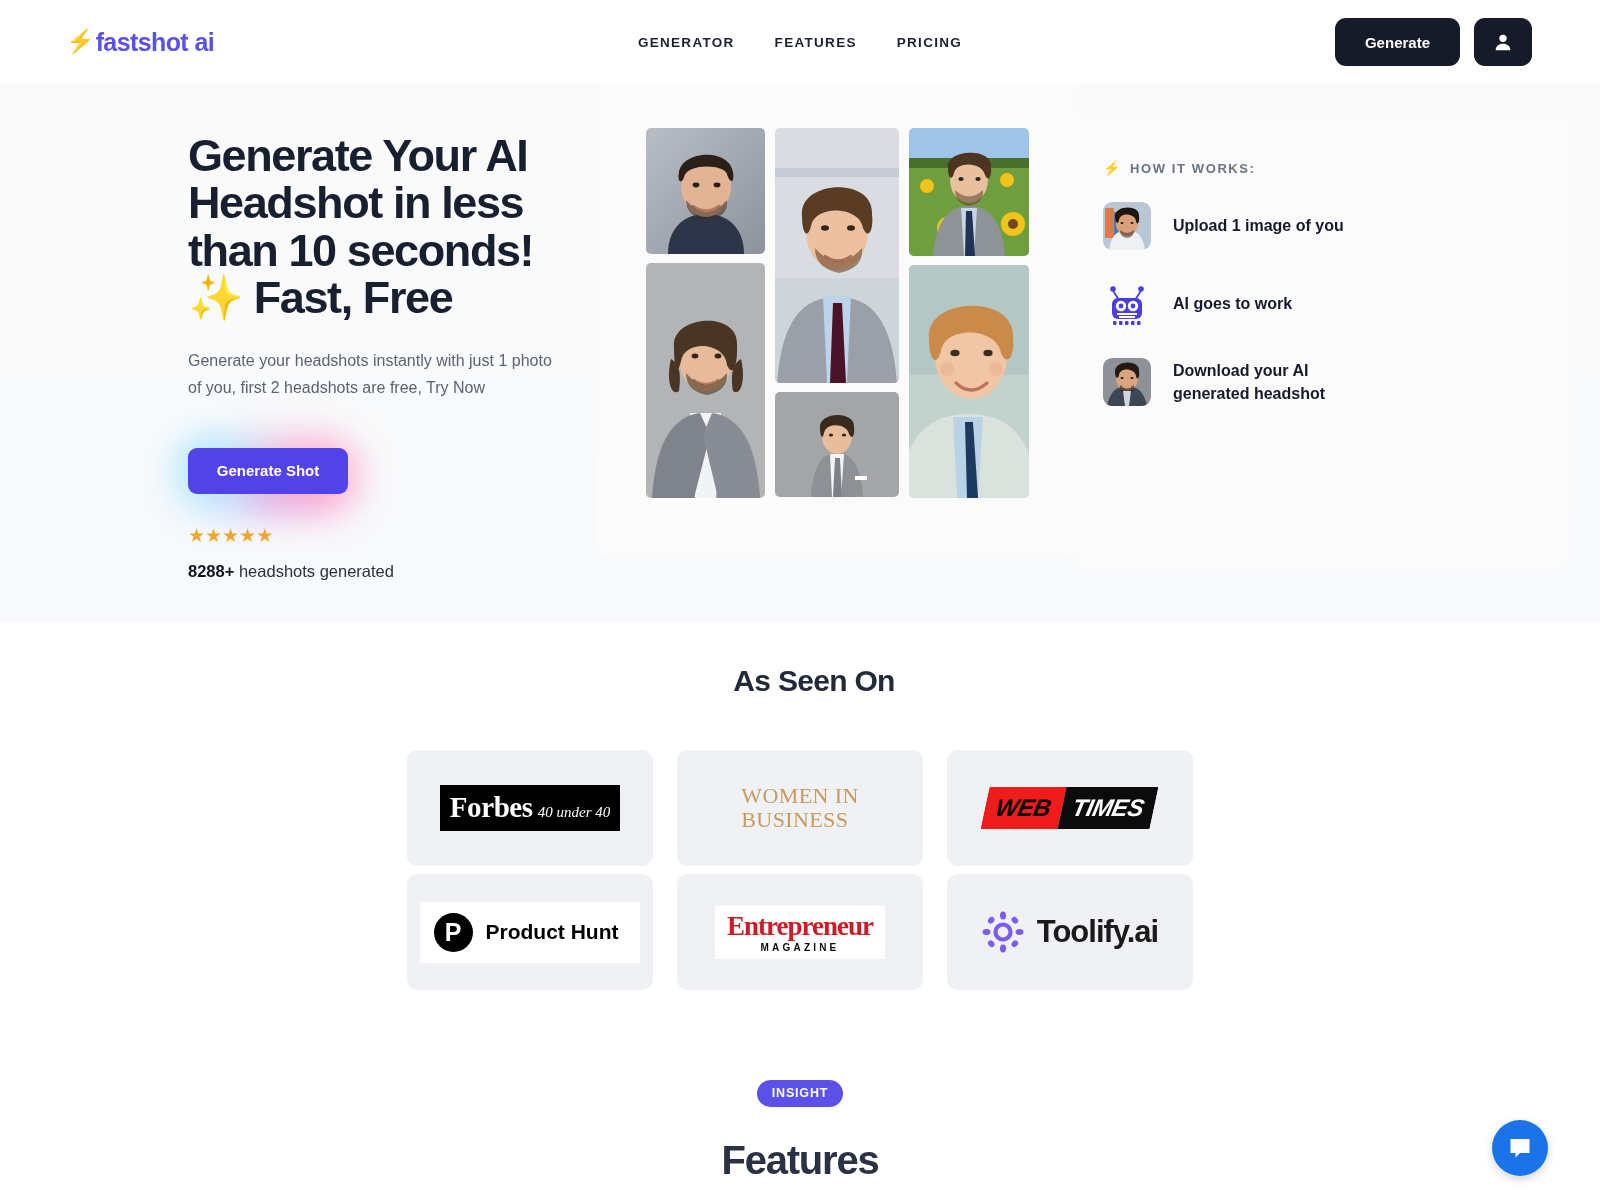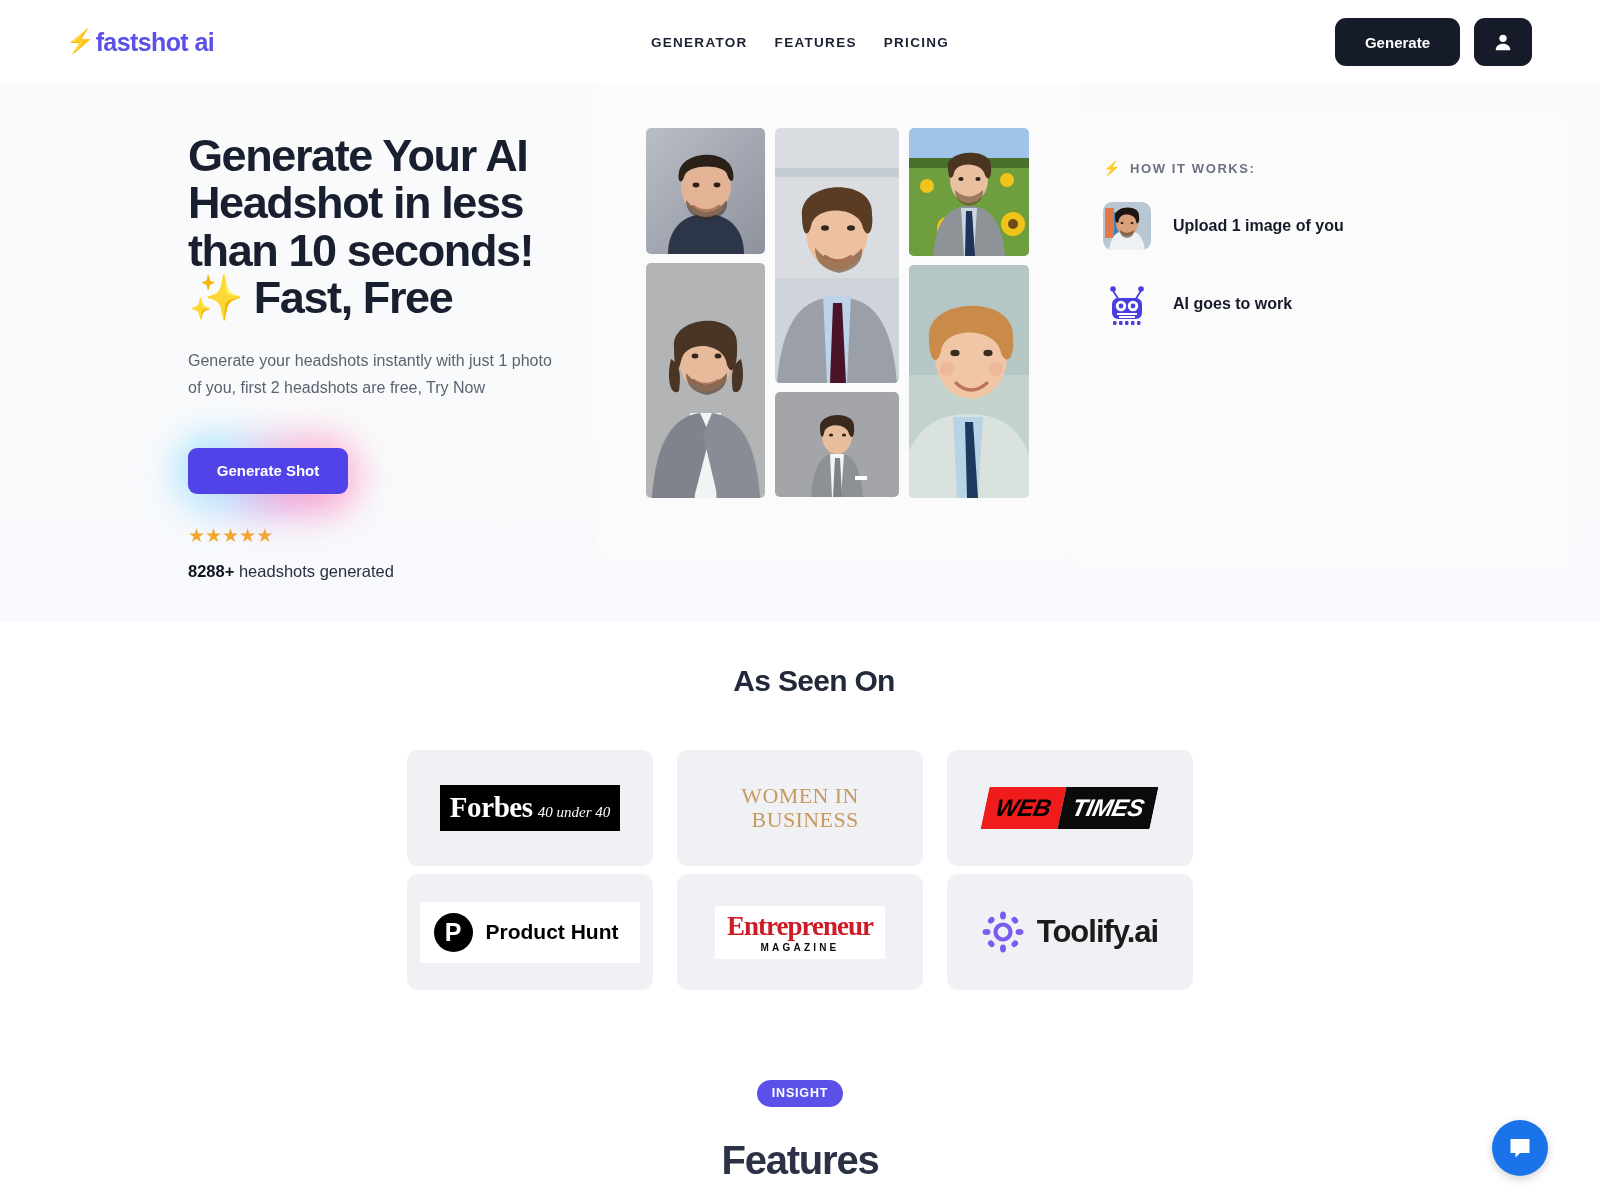--- a/index.html
+++ b/index.html
@@ -16,21 +16,21 @@
     display:flex; align-items:center; padding:0 40px; z-index:20;
   }
   .logo { display:flex; align-items:center; gap:1px; margin-left:26px; }
   .logo-bolt { font-size:23px; line-height:1; transform:translateY(-1px); }
   .logo-text {
     font-size:25px; font-weight:bold; color:#5b50e8;
     letter-spacing:-0.6px;
   }
   .nav {
     position:absolute; left:50%; transform:translateX(-50%);
-    display:flex; gap:27px;
+    display:flex; gap:40px;
   }
   .nav-item {
     font-size:13.5px; font-weight:bold; color:#1b2133;
     letter-spacing:1.3px; cursor:pointer; text-decoration:none;
   }
   .header-right {
     margin-left:auto; display:flex; align-items:center; gap:14px;
     margin-right:28px;
   }
   .btn-generate {
@@ -134,21 +134,21 @@
   .forbes {
     background:#000; color:#fff; padding:6px 10px 7px;
     font-family:"Liberation Serif", serif; display:flex;
     align-items:baseline; gap:5px;
   }
   .forbes-main { font-size:29px; font-weight:bold; letter-spacing:-0.4px; }
   .forbes-sub { font-size:15px; font-style:italic; }
 
   .wib {
     font-family:"Liberation Serif", serif; color:#c99a5f;
-    font-size:22px; line-height:1.08; text-align:right; letter-spacing:.4px;
+    font-size:22px; line-height:1.08; text-align:left; letter-spacing:.4px;
   }
 
   .webtimes {
     display:flex; transform:skewX(-12deg); overflow:hidden;
     border-radius:1px; font-style:italic; font-weight:bold;
   }
   .webtimes span { padding:7px 11px; font-size:24px; letter-spacing:-.5px; }
   .wt-red { background:#f01b1b; color:#000; }
   .wt-blk { background:#0b0b0b; color:#fff; }
 
@@ -406,20 +406,35 @@
                   <rect x="16" y="41" width="3.5" height="4" rx="1"></rect>
                   <rect x="22" y="41" width="3.5" height="4" rx="1"></rect>
                   <rect x="28" y="41" width="3.5" height="4" rx="1"></rect>
                   <rect x="34" y="41" width="3.5" height="4" rx="1"></rect>
                 </g>
           </svg>
         </div>
         <div class="step-label">AI goes to work</div>
       </div>
 
+      <div class="step">
+        <div class="step-thumb">
+          <svg viewBox="0 0 48 48">
+            <rect width="48" height="48" rx="8" fill="#8e9298"></rect>
+            <path d="M4 48c3-14 9-20 20-20s17 6 20 20z" fill="#3d4654"></path>
+            <ellipse cx="24" cy="20" rx="11" ry="13" fill="#d8a57f"></ellipse>
+            <path d="M12 14c-1-12 25-13 24-1 1 7-2 10-3 5-1-8-16-9-17-1-1 5-4 3-4-3z" fill="#241a12"></path>
+            <ellipse cx="19" cy="20" rx="1.5" ry="1.1" fill="#1f160f"></ellipse>
+            <ellipse cx="29" cy="20" rx="1.5" ry="1.1" fill="#1f160f"></ellipse>
+            <path d="M17 27q7 7 14 0 1 8-7 9-8-1-7-9z" fill="#2b1f16" opacity=".65"></path>
+            <path d="M20 33h8l-2 15h-4z" fill="#cfd6e0"></path>
+          </svg>
+        </div>
+        <div class="step-label">Download your AI generated headshot</div>
+      </div>
 
     </div>
   </div>
 
  </div>
 </section>
 
 <section class="seen">
   <h2 class="seen-title">As Seen On</h2>
 

